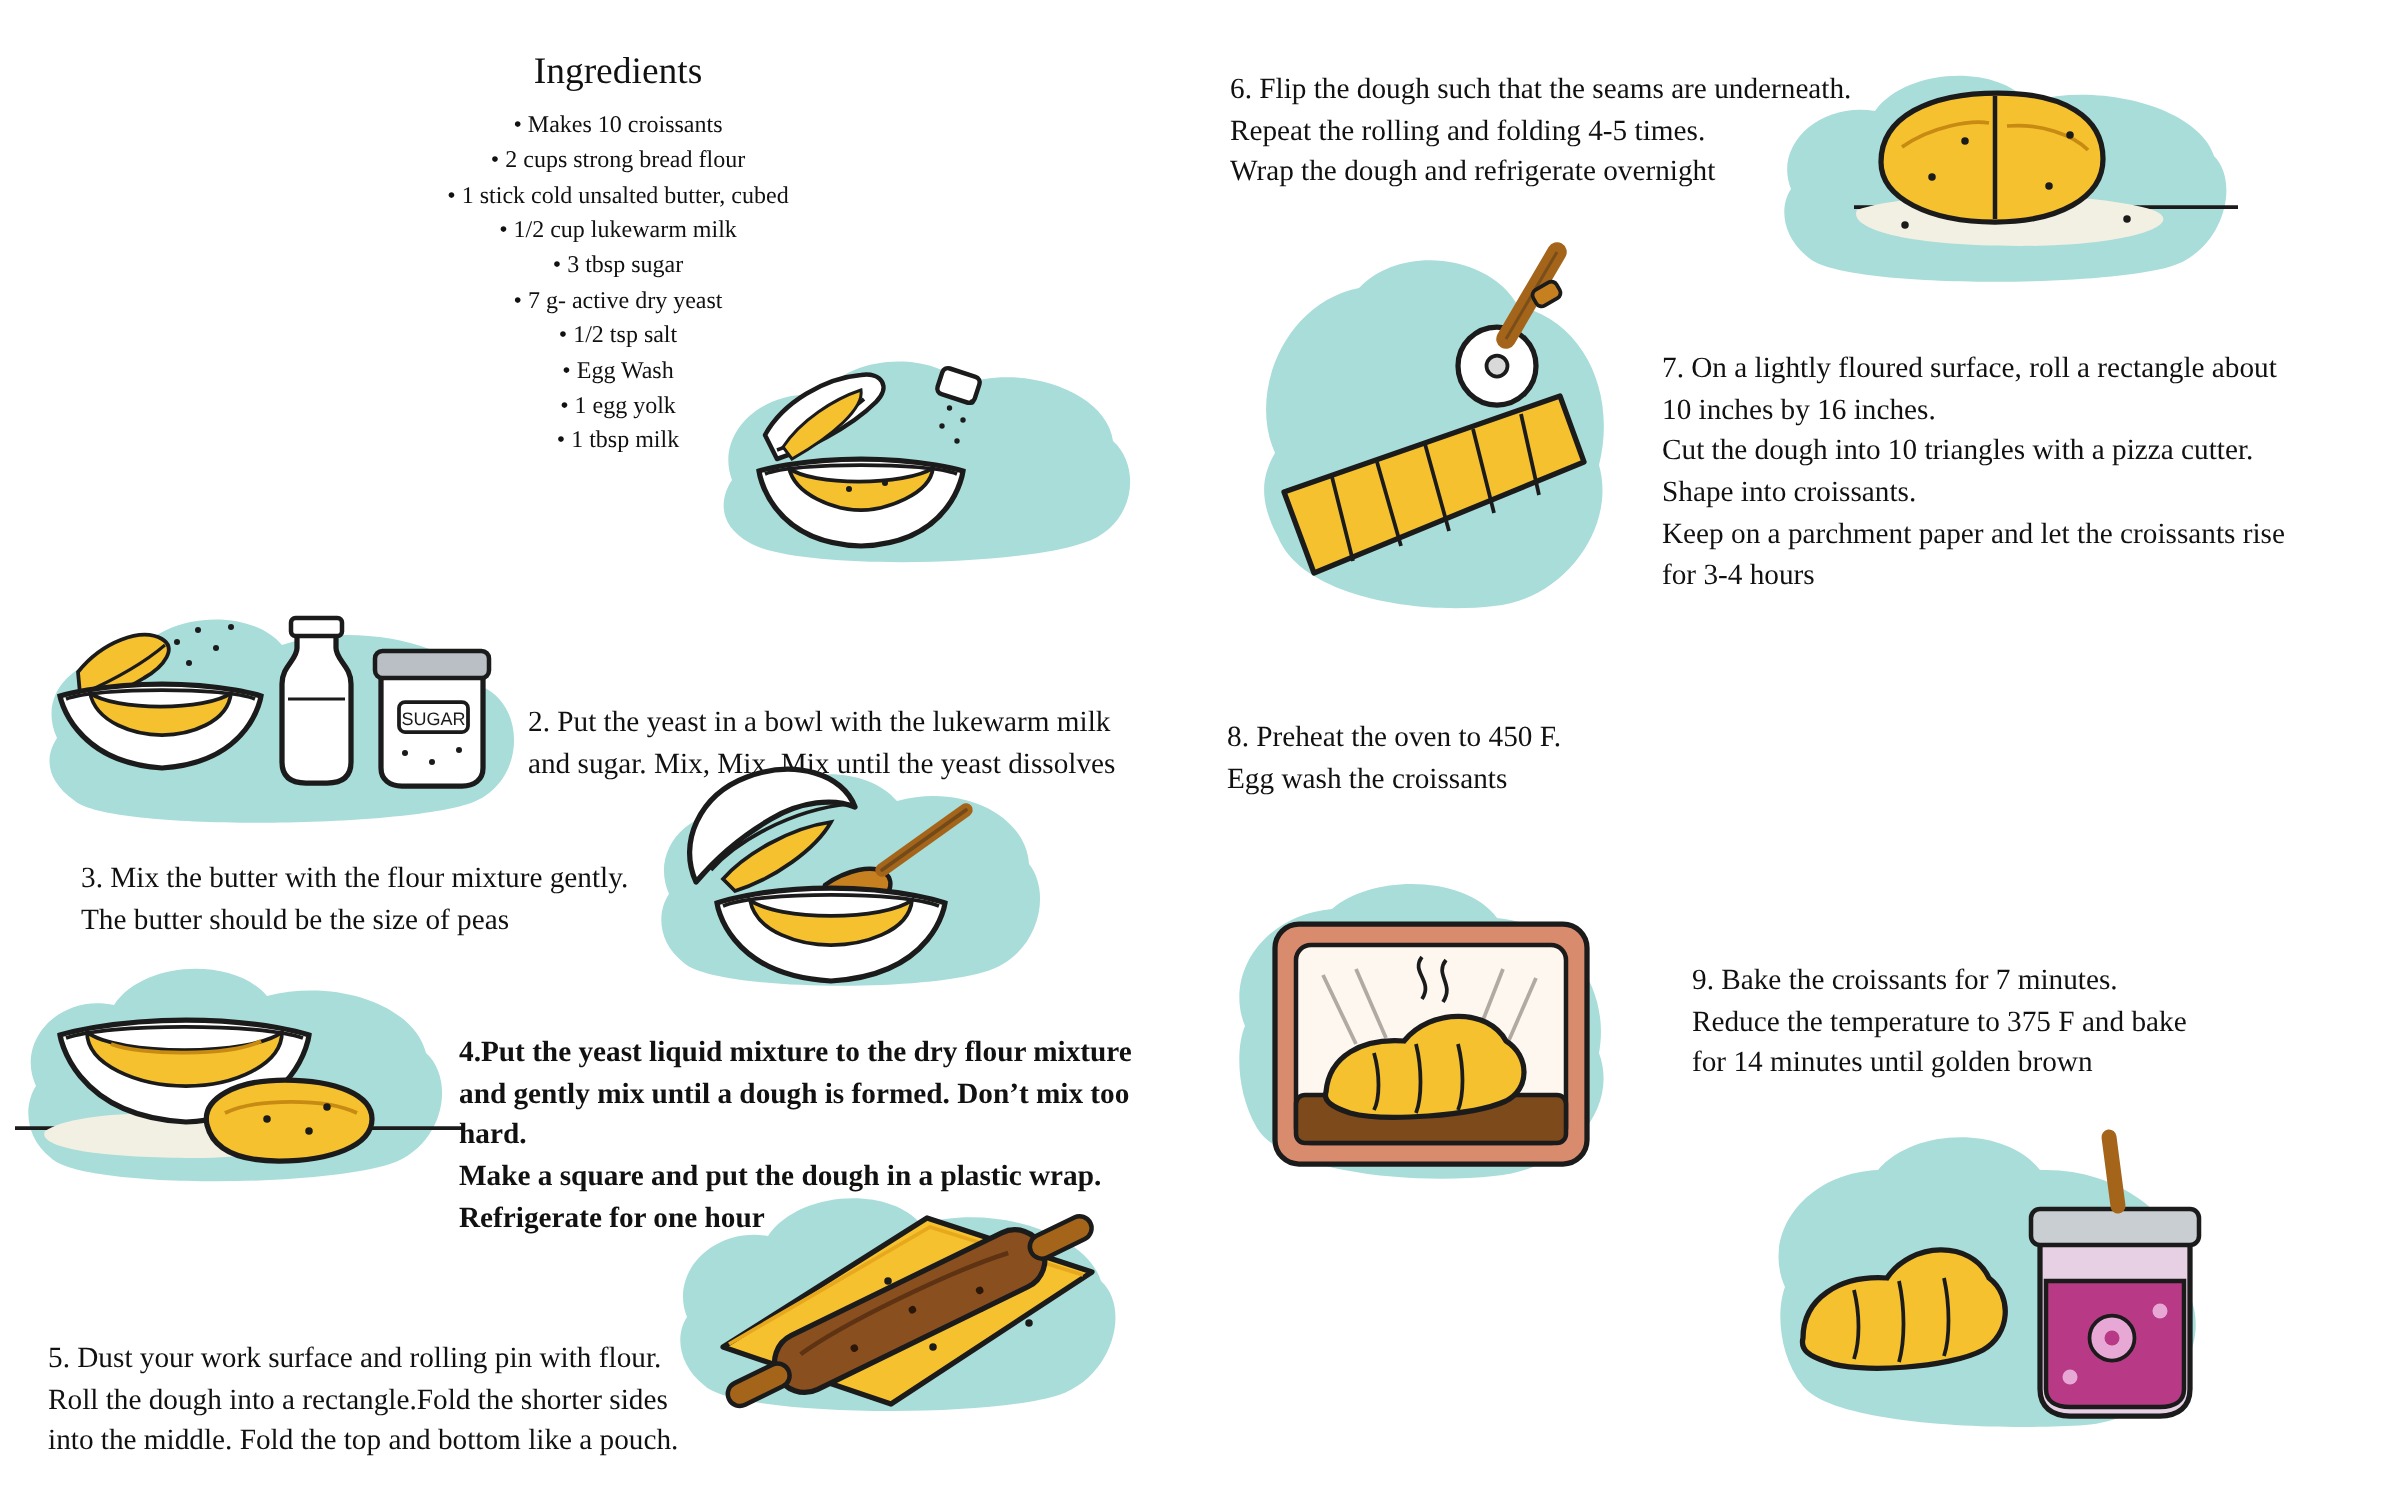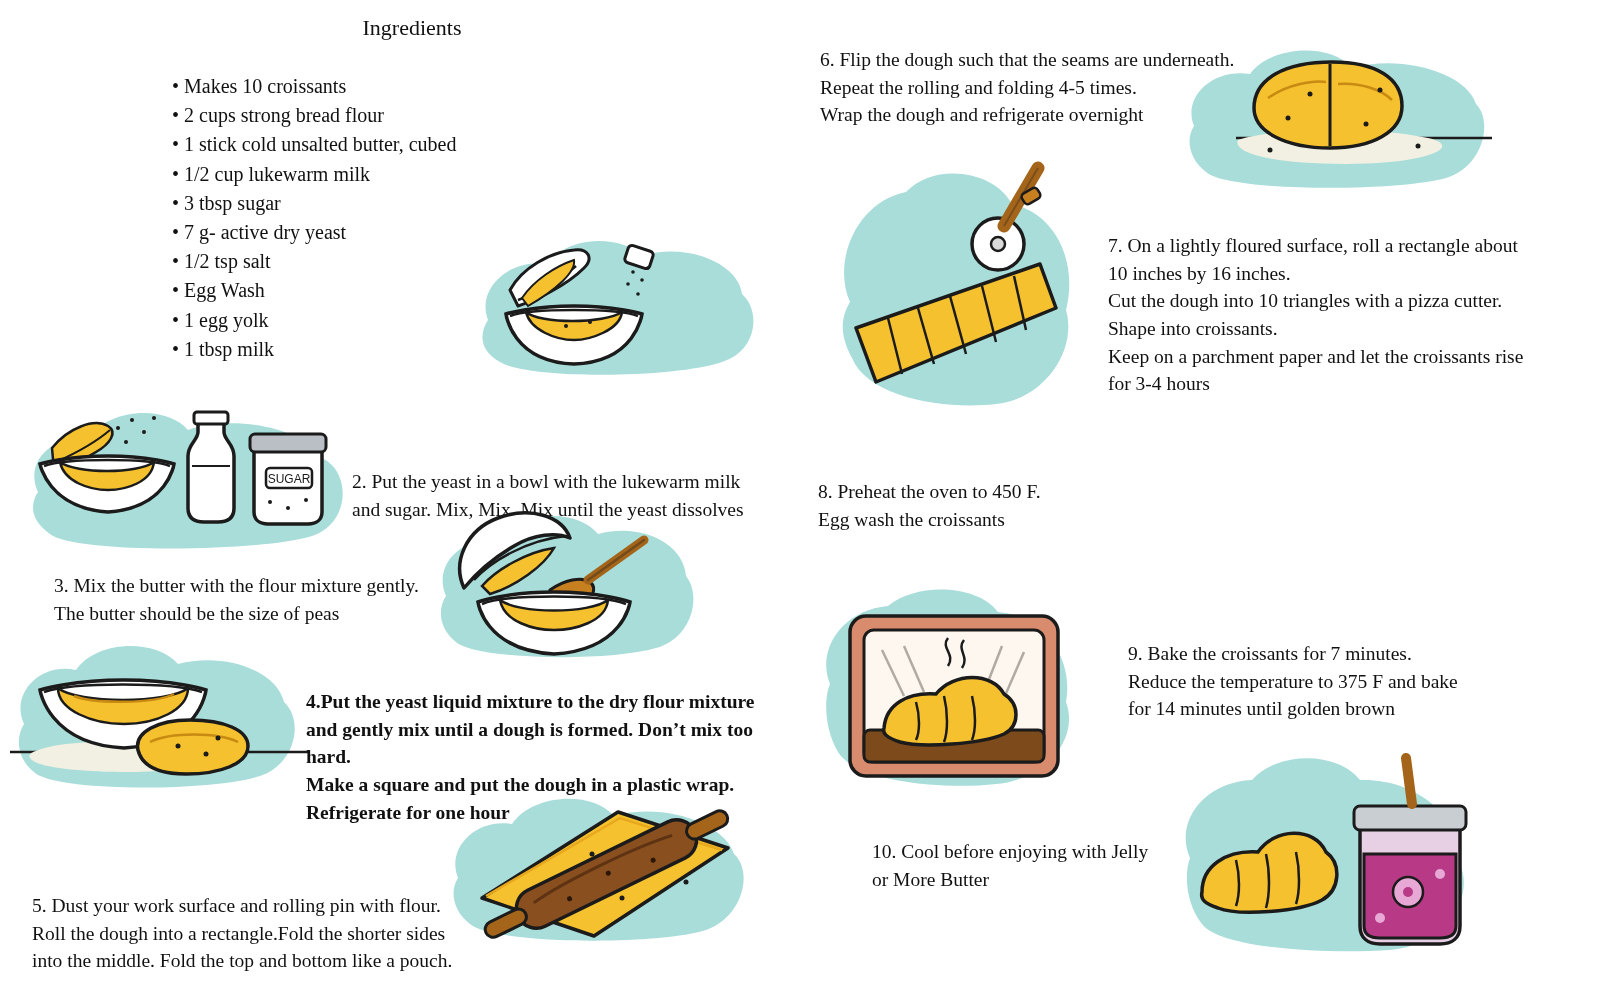--- a/index.html
+++ b/index.html
@@ -29,29 +29,29 @@
   }
   .center { text-align: center; }
 
   .art {
     position: absolute;
   }
   .art svg { display: block; overflow: visible; }
 
   
   #ingredients-title {
-    left: 262px; top: 12px; width: 300px;
-    font-size: 22px;
+    left: 262px; top: 30px; width: 300px;
+    font-size: 25px;
     text-align: center;
   }
   #ingredients-list {
-    left: 172px; top: 72px; width: 460px;
-    font-size: 20px;
+    left: 182px; top: 72px; width: 460px;
+    font-size: 16px;
     line-height: 1.46;
-    text-align: left;
+    text-align: center;
   }
 
   
   #step-1 { left: 176px; top: 334px; width: 430px; }
   #step-2 { left: 352px; top: 436px; width: 420px; margin-top: 32px; }
   #step-3 { left: 54px;  top: 572px; width: 430px; }
   #step-4 { left: 306px; top: 688px; width: 490px; font-weight: bold; }
   #step-5 { left: 32px;  top: 856px; width: 450px; margin-top: 36px; }
 
   
@@ -282,22 +282,20 @@
       <path d="M104,122 C108,136 108,152 104,160" fill="none" stroke="#1b1b1b" stroke-width="2.5"></path>
       <path d="M132,116 C136,132 136,152 132,162" fill="none" stroke="#1b1b1b" stroke-width="2.5"></path>
       <path d="M160,116 C164,132 164,150 160,160" fill="none" stroke="#1b1b1b" stroke-width="2.5"></path>
     </svg>
   </div>
 
   <div class="txt" id="step-9">9.  Bake the croissants for 7 minutes.
 Reduce the temperature to 375 F and bake
 for 14 minutes until golden brown</div>
 
-  <div class="txt" id="step-10">10.  Cool before enjoying with Jelly
-or More Butter</div>
 
   <div class="art" style="left:1168px; top:742px;">
     <svg width="330" height="220" viewBox="0 0 330 220">
       <path d="M22,116 C6,80 36,40 84,38 C108,10 168,8 192,38 C248,36 296,76 292,122 C308,160 272,204 222,208 C166,212 54,208 34,182 C18,162 16,132 22,116 Z" fill="#a8ddd9"></path>
 
       <path d="M34,150 C34,124 58,108 90,110 C106,86 146,84 158,110 C174,122 172,148 154,158 C132,170 70,174 50,166 C38,162 32,158 34,150 Z" fill="#f5c12e" stroke="#1b1b1b" stroke-width="3.5"></path>
       <path d="M68,118 C72,134 72,152 68,164" fill="none" stroke="#1b1b1b" stroke-width="2.5"></path>
       <path d="M98,112 C102,130 102,152 98,166" fill="none" stroke="#1b1b1b" stroke-width="2.5"></path>
       <path d="M128,110 C132,128 132,150 128,162" fill="none" stroke="#1b1b1b" stroke-width="2.5"></path>
 

